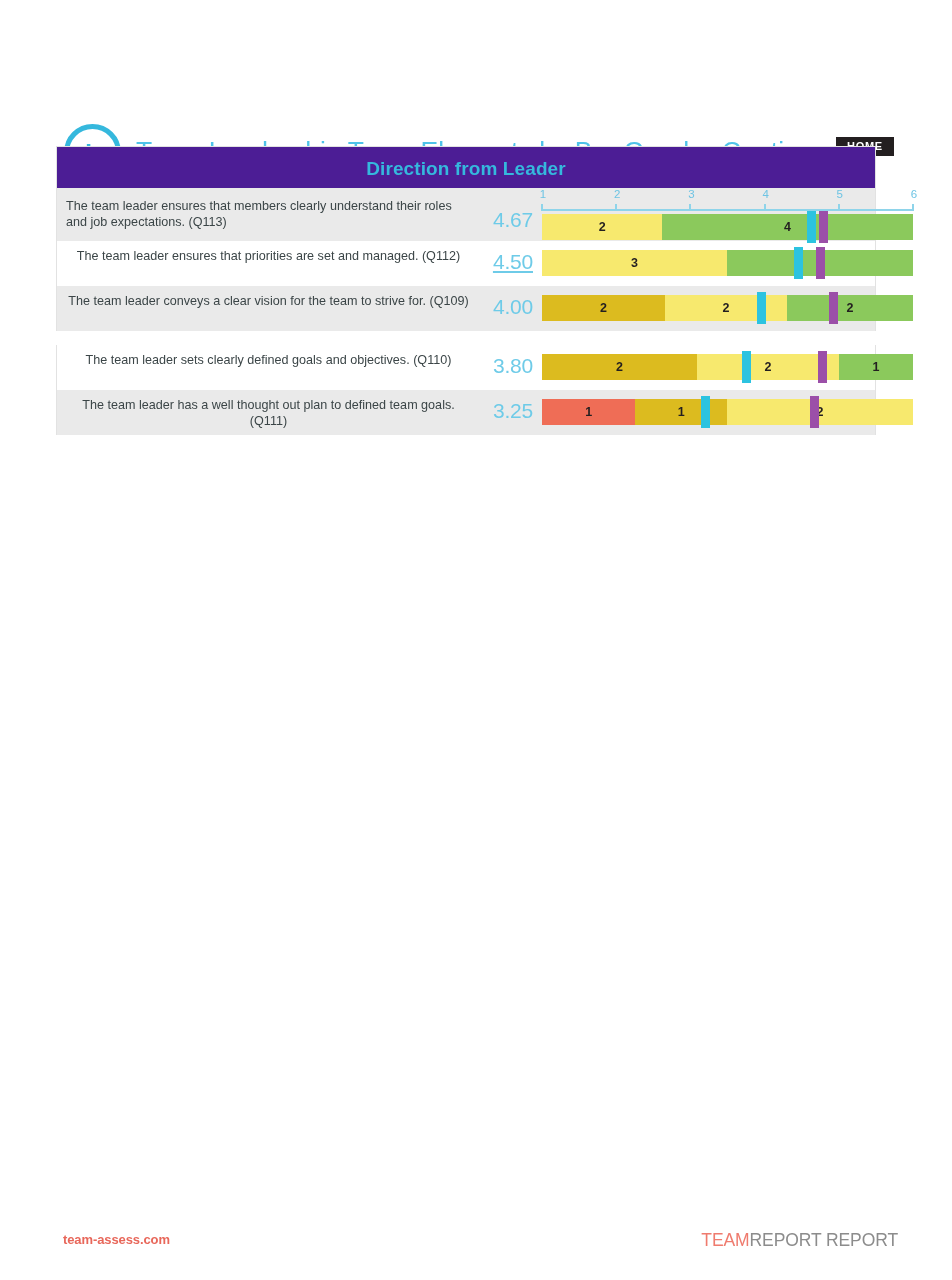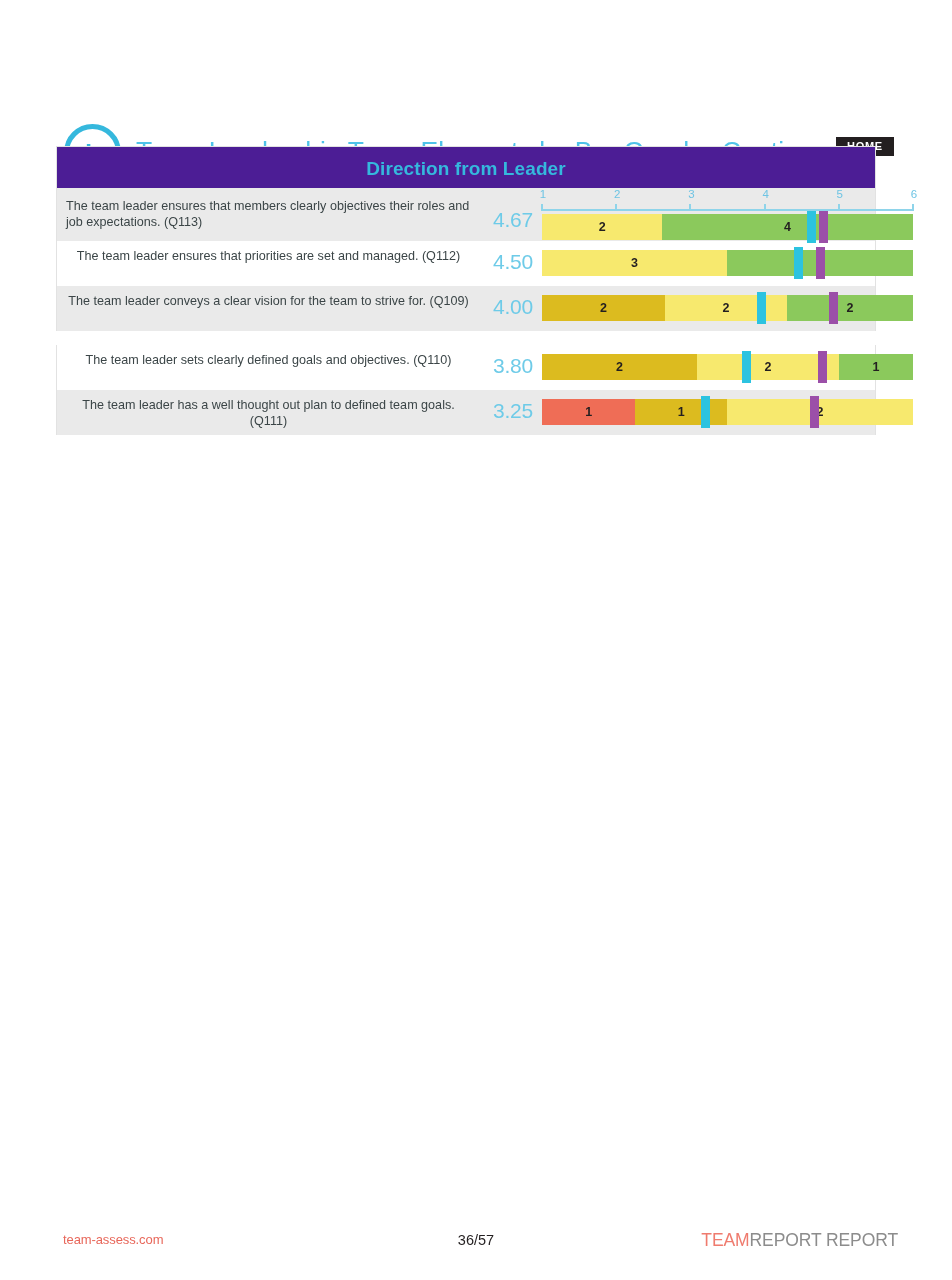--- a/index.html
+++ b/index.html
@@ -165,21 +165,21 @@
     z-index: 5;
   }
   .marker.mean   { background: #2cc3e0; top: -3px;  height: 32px; }
   .marker.target { background: #9b4fa8; top: -3px;  height: 32px; }
 
   
   .footer-site {
     position: absolute;
     left: 63px; top: 1232px;
     font-size: 13px;
-    font-weight: normal;
+    font-weight: bold;
     color: #e8675a;
     letter-spacing: -0.1px;
   }
   .footer-page {
     position: absolute;
     left: 0; right: 0; top: 1232px;
     text-align: center;
     font-size: 14.5px;
     color: #231f20;
   }
@@ -205,21 +205,21 @@
     <div class="page-title">Team Leadership Team Elements by Bar Graph - Continued</div>
     <div class="home-button">HOME</div>
   </div>
 
   <div class="table">
     <div class="table-head">
       <div class="table-head-title">Direction from Leader</div>
     </div>
     <div id="rows">
         <div class="row shaded first" style="position: relative;">
-          <div class="row-label">The team leader ensures that members clearly objectives their roles and job expectations. (Q113)</div>
+          <div class="row-label">The team leader ensures that members clearly understand their roles and job expectations. (Q113)</div>
           <div class="row-score" style="top: 20px;">4.67</div>
           <div class="scale">
             <div class="scale-line"></div>
             <div class="scale-tick" style="left: -1px;"></div>
             <div class="scale-num" style="left: 0px;">1</div>
             <div class="scale-tick" style="left: 73.2px;"></div>
             <div class="scale-num" style="left: 74.2px;">2</div>
             <div class="scale-tick" style="left: 147.4px;"></div>
             <div class="scale-num" style="left: 148.4px;">3</div>
             <div class="scale-tick" style="left: 221.6px;"></div>
@@ -231,21 +231,21 @@
           </div>
           <div class="bar" style="top: 26px; width: 371px;">
             <div class="seg" style="left: 0px; width: 120.204px; background: rgb(247, 233, 110);">2</div>
             <div class="seg" style="left: 120.204px; width: 250.796px; background: rgb(139, 201, 92);">4</div>
             <div class="marker mean" style="left: 264.604px; background: rgb(44, 195, 224);"></div>
             <div class="marker target" style="left: 277.218px; background: rgb(155, 79, 168);"></div>
           </div>
         </div>
         <div class="row plain" style="position: relative;">
           <div class="row-label">The team leader ensures that priorities are set and managed. (Q112)</div>
-          <div class="row-score" style="top: 9px;">4.50</div>
+          <div class="row-score" style="top: 9px; text-decoration: underline;">4.50</div>
           <div class="bar" style="top: 9px; width: 371px;">
             <div class="seg" style="left: 0px; width: 184.758px; background: rgb(247, 233, 110);">3</div>
             <div class="seg" style="left: 184.758px; width: 186.242px; background: rgb(139, 201, 92);">3</div>
             <div class="marker mean" style="left: 251.99px; background: rgb(44, 195, 224);"></div>
             <div class="marker target" style="left: 273.508px; background: rgb(155, 79, 168);"></div>
           </div>
         </div>
         <div class="row shaded" style="position: relative;">
           <div class="row-label">The team leader conveys a clear vision for the team to strive for. (Q109)</div>
           <div class="row-score" style="top: 9px;">4.00</div>
@@ -276,18 +276,17 @@
             <div class="seg" style="left: 93.492px; width: 91.266px; background: rgb(220, 187, 31);">1</div>
             <div class="seg" style="left: 184.758px; width: 186.242px; background: rgb(247, 233, 110);">2</div>
             <div class="marker mean" style="left: 159.24px; background: rgb(44, 195, 224);"></div>
             <div class="marker target" style="left: 267.572px; background: rgb(155, 79, 168);"></div>
           </div>
         </div>
       </div>
   </div>
 
   <div class="footer-site">team-assess.com</div>
-  <div class="footer-page">36/57</div>
   <div class="footer-brand">
     <span class="brand-team">TEAM</span><span class="brand-rest">REPORT REPORT</span>
   </div>
 
 </div>
 
 </body></html>

